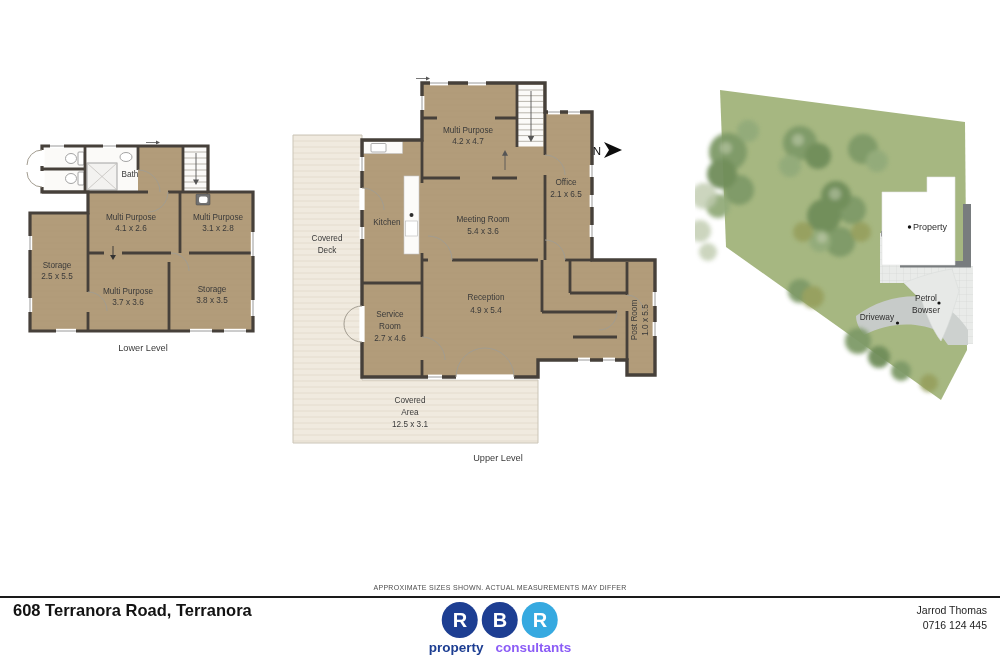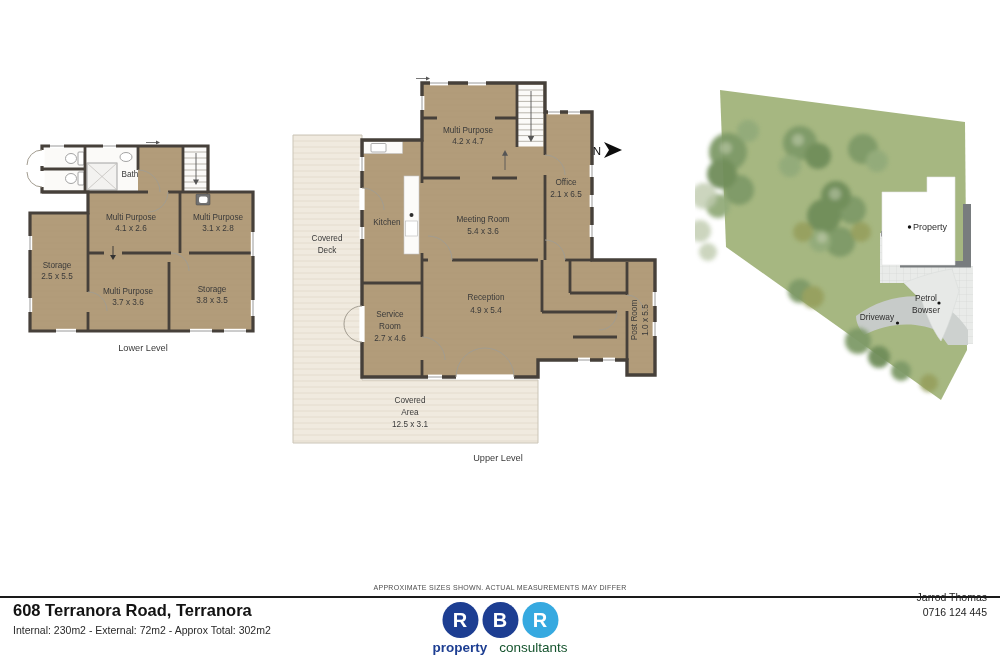--- a/index.html
+++ b/index.html
@@ -22,22 +22,22 @@
   #address{font-size:16.5px;font-weight:bold;color:#121212;margin:0 0 3px 0;}
   .info-line{font-size:10.5px;color:#2a2a2a;line-height:1.4;}
   #logo{position:absolute;left:50%;top:22px;transform:translateX(-50%);text-align:center;}
   #logo-circles{display:flex;gap:4px;justify-content:center;}
   .logo-circle{width:36px;height:36px;border-radius:50%;display:flex;align-items:center;
     justify-content:center;color:#fff;font-weight:bold;font-size:20px;}
   .navy{background:#1d3e92;}
   .lblue{background:#36a9e0;}
   #brand{margin-top:2px;font-size:13.5px;letter-spacing:0;}
   #brand .b1{color:#1d3e92;font-weight:bold;}
-  #brand .b2{color:#14532d;font-weight:normal;margin-left:12px;}
-  #agent{position:absolute;right:13px;top:10px;text-align:right;font-size:10.5px;
+  #brand .b2{color:#8b5cf6;font-weight:bold;margin-left:12px;}
+  #agent{position:absolute;right:13px;top:23px;text-align:right;font-size:10.5px;
     color:#1d1d1d;line-height:1.45;}
 </style>
 </head>
 <body>
 
 <div id="page">
 
   <svg id="lower-svg" width="250" height="224" viewBox="18 136 250 224">
     <defs>
       <pattern id="woodL" width="6" height="6" patternUnits="userSpaceOnUse">
@@ -350,21 +350,20 @@
       <text class="site-label" x="877" y="320" text-anchor="middle">Driveway</text>
       <circle cx="897.5" cy="323" r="1.6" fill="#111"></circle>
     </g>
   </svg>
 
   <div id="footer">
     <div id="disclaimer">APPROXIMATE SIZES SHOWN. ACTUAL MEASUREMENTS MAY DIFFER</div>
     <div id="rule"></div>
     <div id="addr-block">
       <div id="address">608 Terranora Road, Terranora</div>
-      <div class="info-line">Internal: 230m2 - External: 72m2 - Approx Total: 302m2</div>
     </div>
     <div id="logo">
       <div id="logo-circles">
         <div class="logo-circle navy">R</div>
         <div class="logo-circle navy">B</div>
         <div class="logo-circle lblue">R</div>
       </div>
       <div id="brand"><span class="b1">property</span><span class="b2">consultants</span></div>
     </div>
     <div id="agent">

